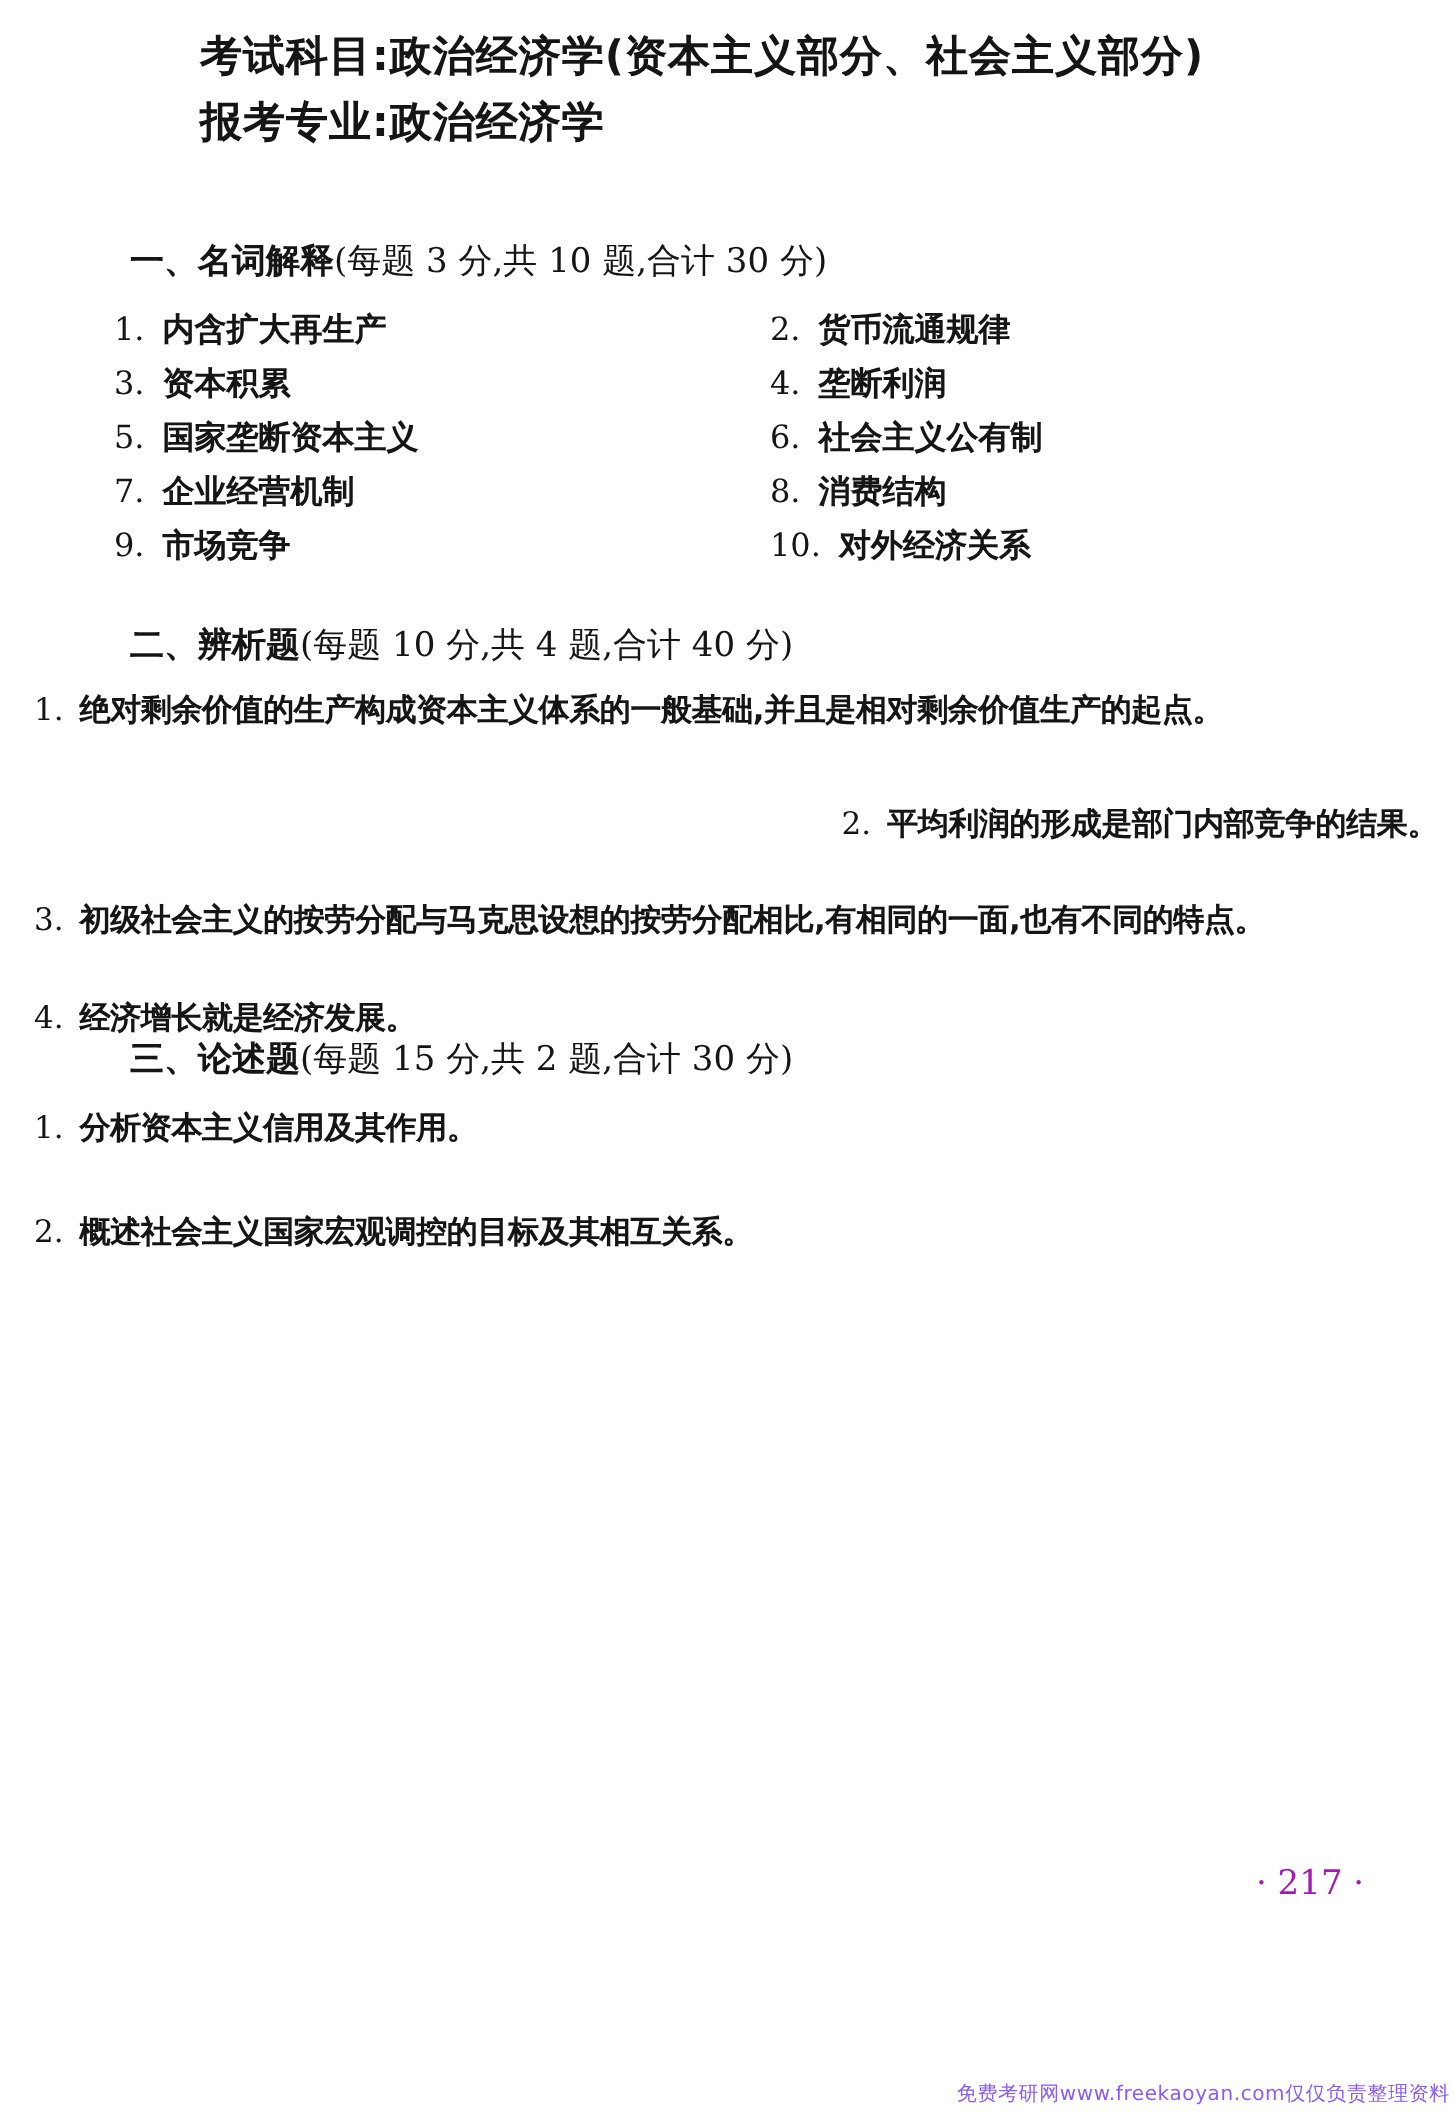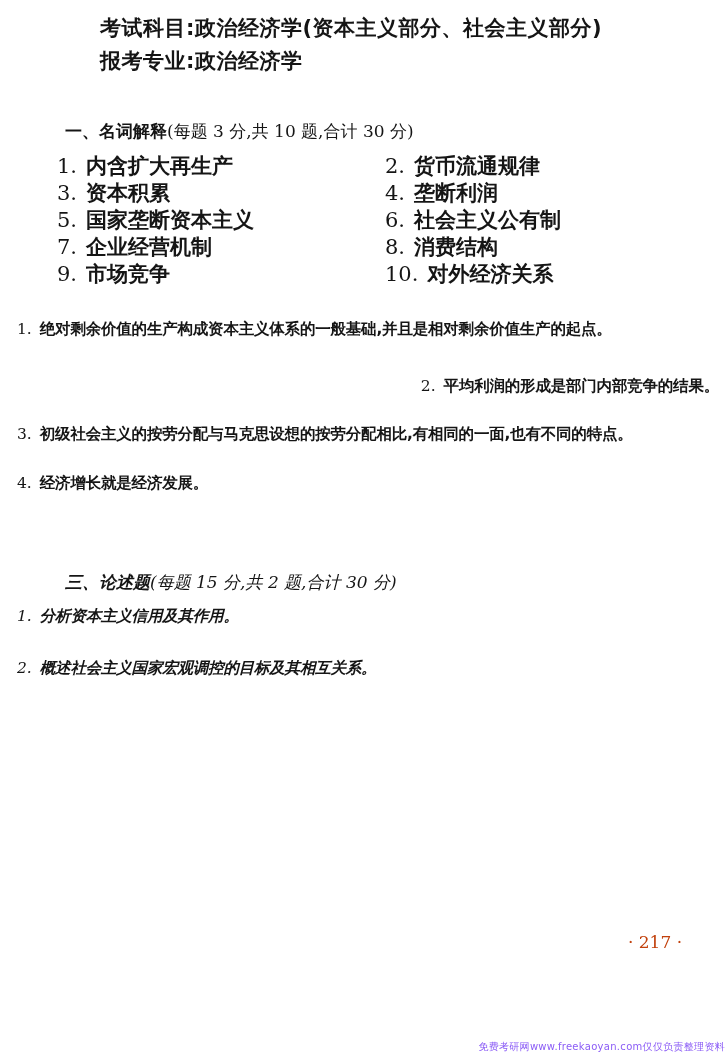--- a/index.html
+++ b/index.html
@@ -18,38 +18,38 @@
     top: 12px;
     font-size: 21px;
     font-weight: 700;
     line-height: 33px;
     letter-spacing: 0.5px;
     white-space: nowrap;
   }
   .section { position: absolute; left: 17px; right: 8px; }
   .sec-1 { top: 118px; }
   .sec-2 { top: 310px; }
-  .sec-3 { top: 569px; font-style: italic; }
+  .sec-3 { top: 517px; }
   .section-heading {
     font-size: 17px;
     line-height: 26px;
     white-space: nowrap;
     margin-left: 48px;
   }
   .section-title { font-weight: 700; }
   .section-meta  { font-weight: 400; font-family: "DejaVu Serif", serif; }
   .terms-grid {
     margin-top: 8px;
     margin-left: 40px;
     display: grid;
     grid-template-columns: 328px 1fr;
     grid-auto-rows: 27px;
     align-items: center;
   }
-  .term { font-size: 21px; font-weight: 700; white-space: nowrap; }
+  .term { font-size: 16px; font-weight: 700; white-space: nowrap; }
   .term-num {
     display: inline-block;
     font-weight: 400;
     font-family: "DejaVu Serif", serif;
     margin-right: 9px;
   }
   .question {
     font-size: 15.5px;
     font-weight: 700;
     line-height: 22px;
@@ -67,21 +67,21 @@
   .sec-2 .question.q-2 { margin-top: 26px; }
   .sec-2 .question.q-3 { margin-top: 27px; }
   .sec-3 .question.q-0 { margin-top: 10px; }
   .sec-3 .question.q-1 { margin-top: 30px; }
   .page-number {
     position: absolute;
     top: 932px;
     left: 628px;
     font-size: 17px;
     font-family: "DejaVu Serif", serif;
-    color: #c2410c;
+    color: #a21caf;
     white-space: nowrap;
   }
   .watermark {
     position: absolute;
     top: 1040px;
     right: 2px;
     font-size: 10px;
     color: #8b5cf6;
     letter-spacing: 0.3px;
     white-space: nowrap;
@@ -109,20 +109,23 @@
       <div class="term"><span class="term-num">5.</span><span>国家垄断资本主义</span></div>
       <div class="term"><span class="term-num">6.</span><span>社会主义公有制</span></div>
       <div class="term"><span class="term-num">7.</span><span>企业经营机制</span></div>
       <div class="term"><span class="term-num">8.</span><span>消费结构</span></div>
       <div class="term"><span class="term-num">9.</span><span>市场竞争</span></div>
       <div class="term"><span class="term-num">10.</span><span>对外经济关系</span></div>
     </div>
   </div>
 
   <div class="section sec-2">
+    <div class="section-heading">
+      <span class="section-title">二、辨析题</span><span class="section-meta">(每题 10 分,共 4 题,合计 40 分)</span>
+    </div>
     <div class="question q-0"><span class="q-num">1.</span><span>绝对剩余价值的生产构成资本主义体系的一般基础,并且是相对剩余价值生产的起点。</span></div>
     <div class="question q-1"><span class="q-num">2.</span><span>平均利润的形成是部门内部竞争的结果。</span></div>
     <div class="question q-2"><span class="q-num">3.</span><span>初级社会主义的按劳分配与马克思设想的按劳分配相比,有相同的一面,也有不同的特点。</span></div>
     <div class="question q-3"><span class="q-num">4.</span><span>经济增长就是经济发展。</span></div>
   </div>
 
   <div class="section sec-3">
     <div class="section-heading">
       <span class="section-title">三、论述题</span><span class="section-meta">(每题 15 分,共 2 题,合计 30 分)</span>
     </div>

